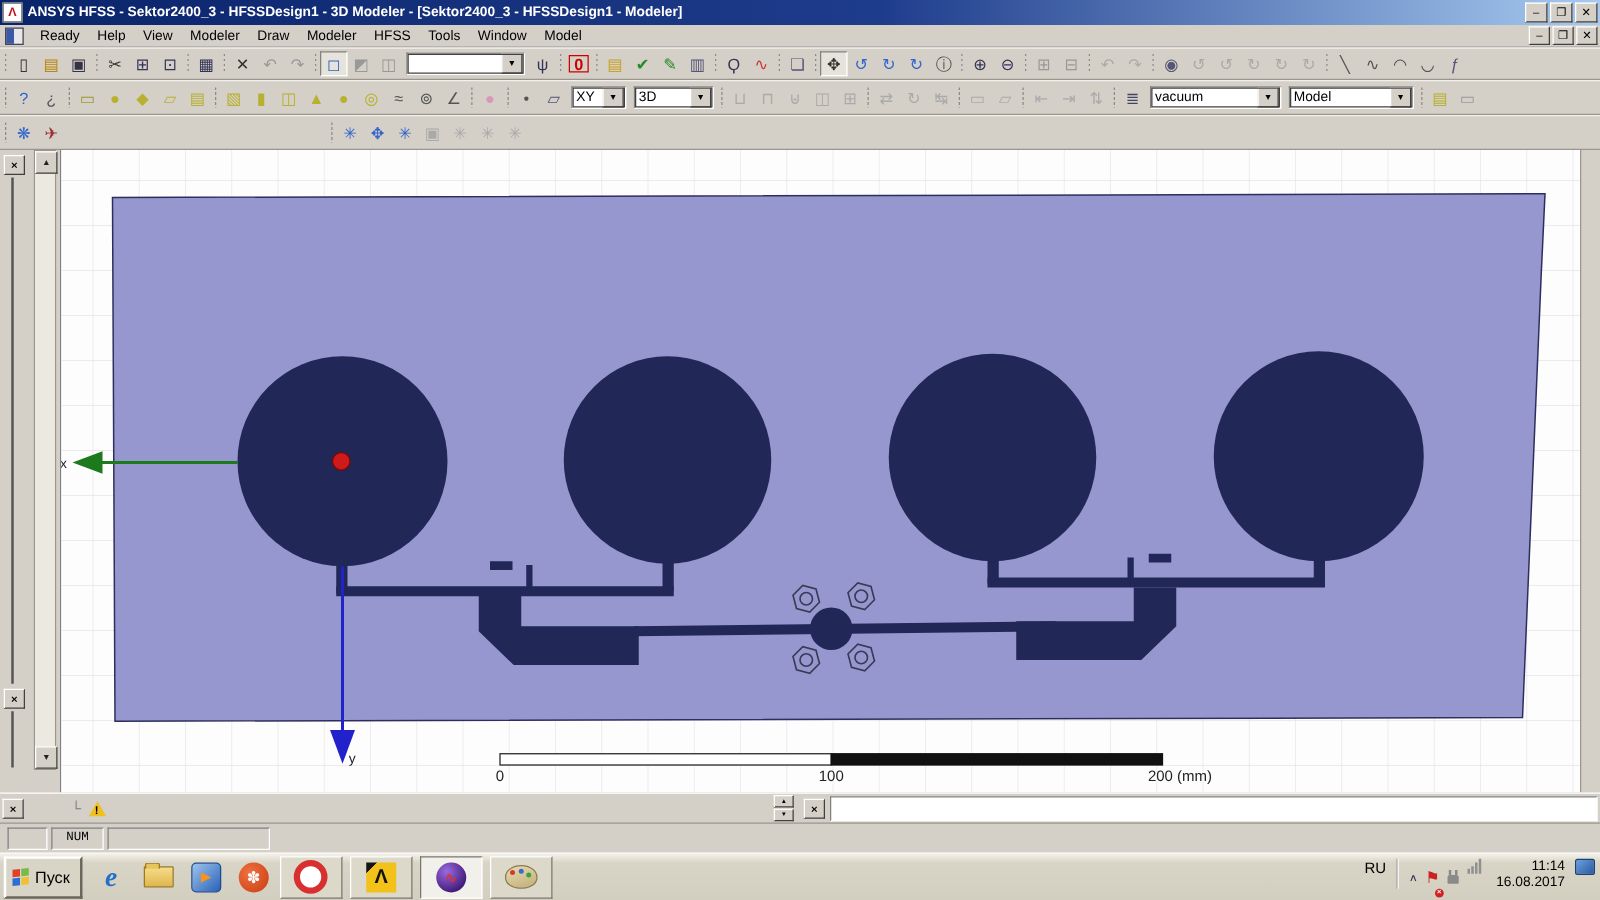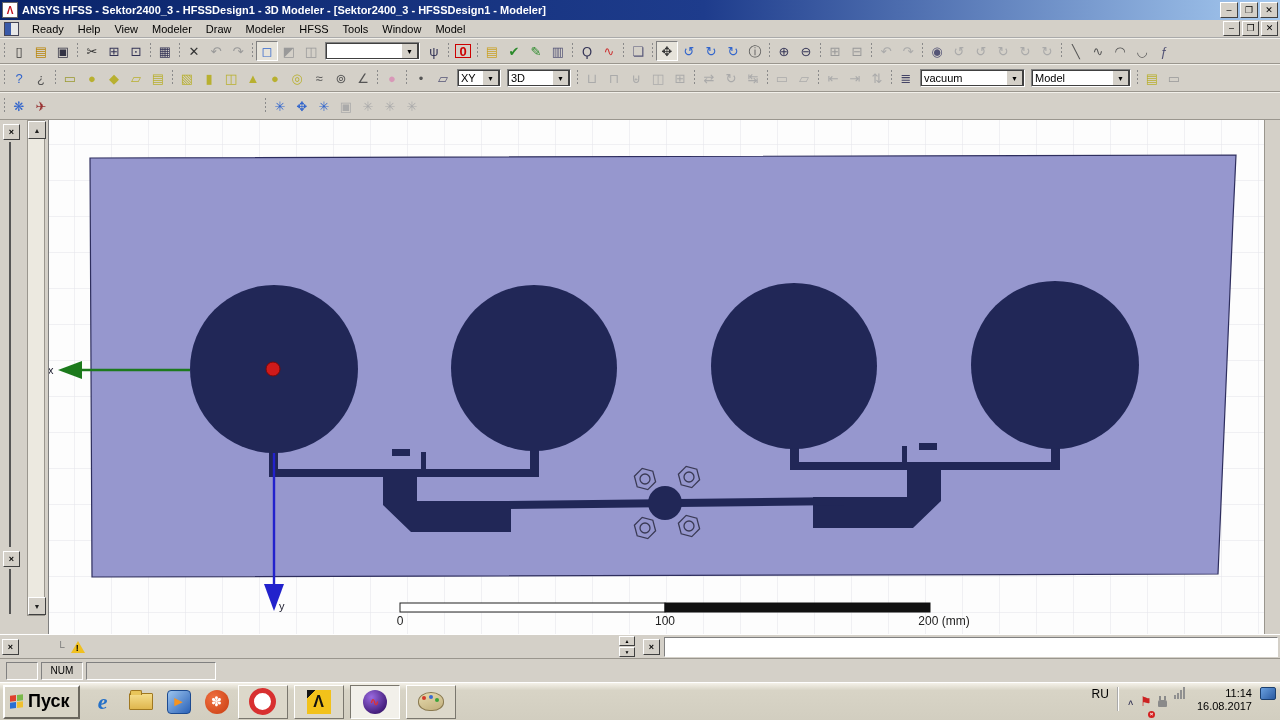--- a/index.html
+++ b/index.html
@@ -75,21 +75,21 @@
     display:flex;align-items:center;box-sizing:border-box;padding:2px 3px;}
   .sready{flex:1;padding-left:3px;}
   .scell{height:16px;border:1px solid;border-color:#808080 #fff #fff #808080;margin-left:3px;
     display:flex;align-items:center;justify-content:center;font-size:10px;}
 
   
   .taskbar{position:absolute;left:0;top:682px;width:1280px;height:38px;
     background:linear-gradient(180deg,#f4f1e8 0%,#d8d4c6 20%,#d2cec0 100%);border-top:1px solid #fff;
     display:flex;align-items:center;box-sizing:border-box;padding:0 3px;}
   .startbtn{height:30px;padding:0 8px 0 5px;background:#d8d4c6;border:2px solid;border-color:#fff #6a675e #6a675e #fff;
-    display:flex;align-items:center;gap:4px;font-weight:bold;font-size:18px;flex:0 0 auto;}
+    display:flex;align-items:center;gap:4px;font-weight:normal;font-size:13px;flex:0 0 auto;}
   .winlogo{width:14px;height:14px;display:grid;grid-template-columns:6px 6px;grid-template-rows:6px 6px;gap:1px;transform:skewY(-6deg);}
   .winlogo i{display:block;}
   .qicon{width:30px;height:30px;display:flex;align-items:center;justify-content:center;margin-left:8px;flex:0 0 auto;}
   .appbtn{width:48px;height:32px;display:flex;align-items:center;justify-content:center;margin-left:6px;
     border:1px solid;border-color:#fff #7a776e #7a776e #fff;background:#dcd8ca;flex:0 0 auto;}
   .appbtn.active{background:#f2f0ea;border-color:#7a776e #fff #fff #7a776e;}
   .ie-e{font-size:22px;font-weight:bold;font-style:italic;color:#2470c8;font-family:"Liberation Serif",serif;}
   .folder{width:22px;height:15px;background:linear-gradient(180deg,#f5dd8a,#dfb64e);border:1px solid #a07820;border-radius:1px;position:relative;}
   .folder:before{content:"";position:absolute;left:0;top:-4px;width:10px;height:4px;background:#e8c55a;border:1px solid #a07820;border-bottom:none;border-radius:2px 2px 0 0;}
   .wmp{width:22px;height:22px;border-radius:4px;background:linear-gradient(135deg,#9cc4ee,#2a62b8);border:1px solid #1c4a90;
@@ -375,21 +375,21 @@
     <span class="spinner">
       <span class="spbtn">▲</span>
       <span class="spbtn">▼</span>
     </span>
     <span class="xclose" style="position:static;">×</span>
     <span class="progress"></span>
   </div>
 
   <div class="statusbar">
     <span class="scell" style="width:30px;"></span>
-    <span class="scell" style="width:40px;">NUM</span>
+    <span class="scell" style="width:40px;font-family:Liberation Mono, monospace;">NUM</span>
     <span class="scell" style="width:128px;"></span>
   </div>
 
   <div class="taskbar">
     <span class="startbtn">
       <span class="winlogo">
         <i style="background:#e0412c;"></i>
           <i style="background:#7ab94a;"></i>
           <i style="background:#2a6fd4;"></i>
           <i style="background:#f0c030;"></i>

